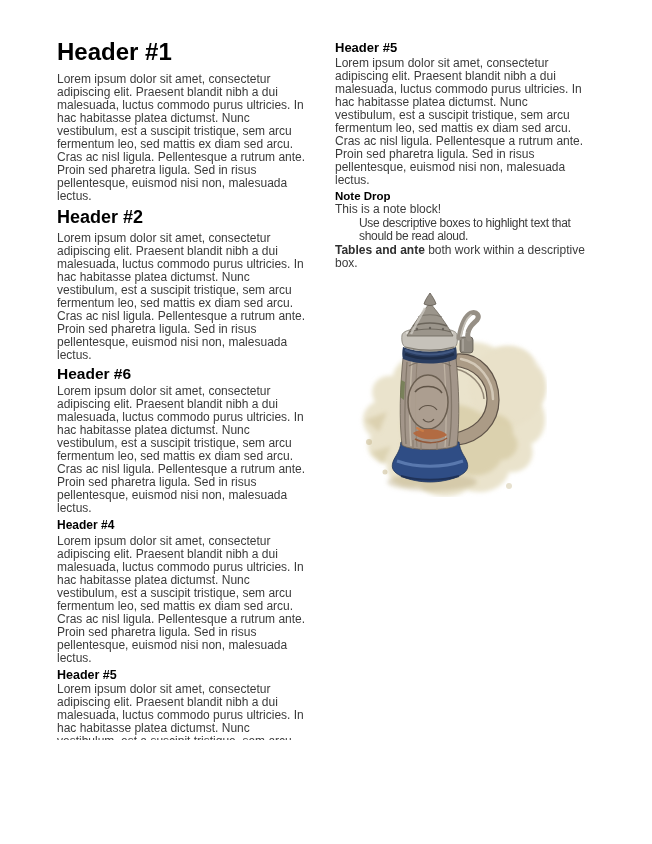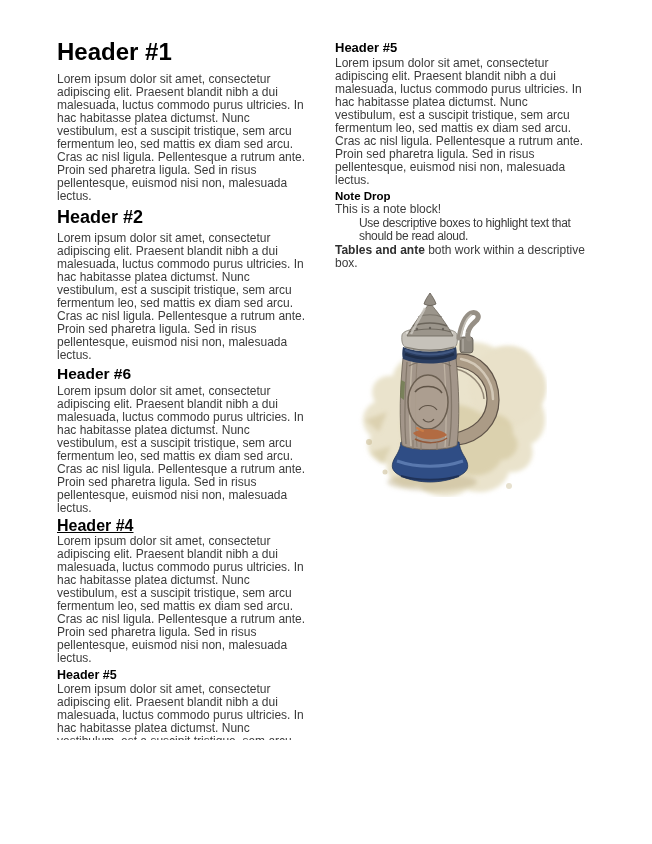--- a/index.html
+++ b/index.html
@@ -13,21 +13,21 @@
   }
   .col{position:absolute;}
   .col-left{left:57px;top:38px;width:251px;}
   .col-right{left:335px;top:40px;width:252px;}
 
   p{margin:0 0 3px 0;font-size:12px;line-height:13px;color:#3b3b3b;}
   h1,h2,h3,h4,h5,h6{color:#000;font-weight:bold;}
   h1{font-size:24px;line-height:28px;margin:0 0 7px 0;}
   h2{font-size:18px;line-height:22px;margin:2px 0 4px 0;}
   h3{font-size:15.5px;line-height:18px;margin:1px 0 2px 0;}
-  h4{font-size:16px;line-height:15px;margin:2px 0 2px 0;text-decoration:underline;}
+  h4{font-size:12px;line-height:15px;margin:2px 0 2px 0;}
   h5.h5-left{font-size:12.5px;line-height:14px;margin:2px 0 1px 0;}
   h5.h5-right{font-size:13px;line-height:15px;margin:0 0 2px 0;}
   h6{font-size:11.5px;line-height:13px;margin:1px 0 0 0;}
   .note-p{margin:0 0 1px 0;}
   .tight{letter-spacing:-0.3px;margin-left:24px;}
   strong{color:#2f2f2f;}
 
   figure.stein{margin:22px 0 0 22px;padding:0;width:190px;height:205px;}
 </style>
 </head>

